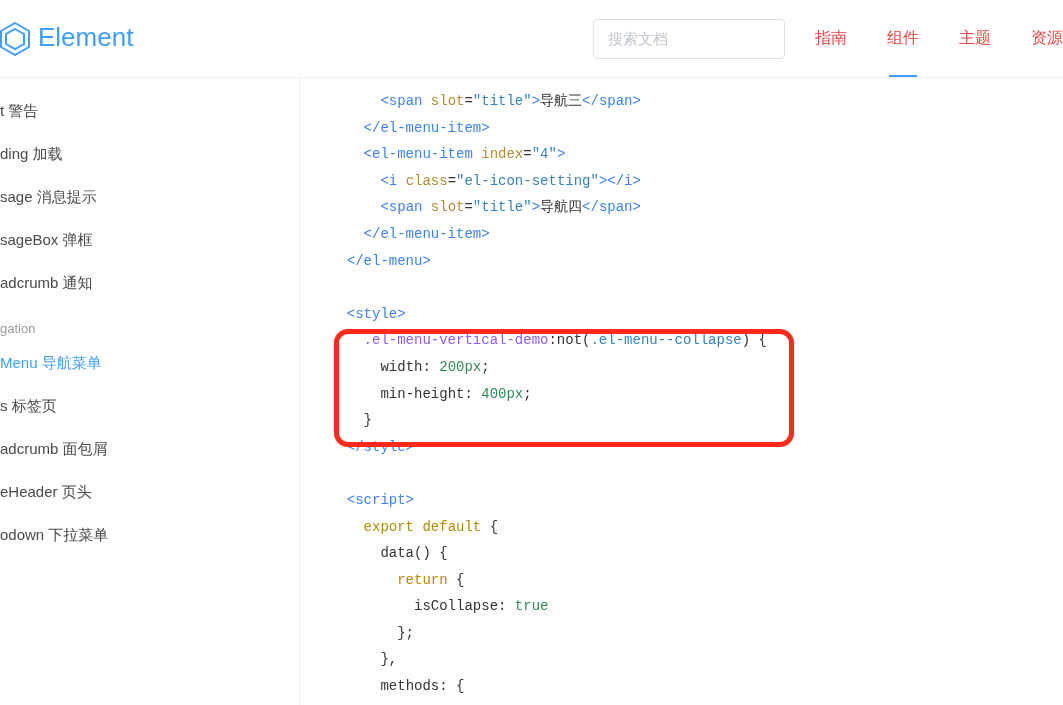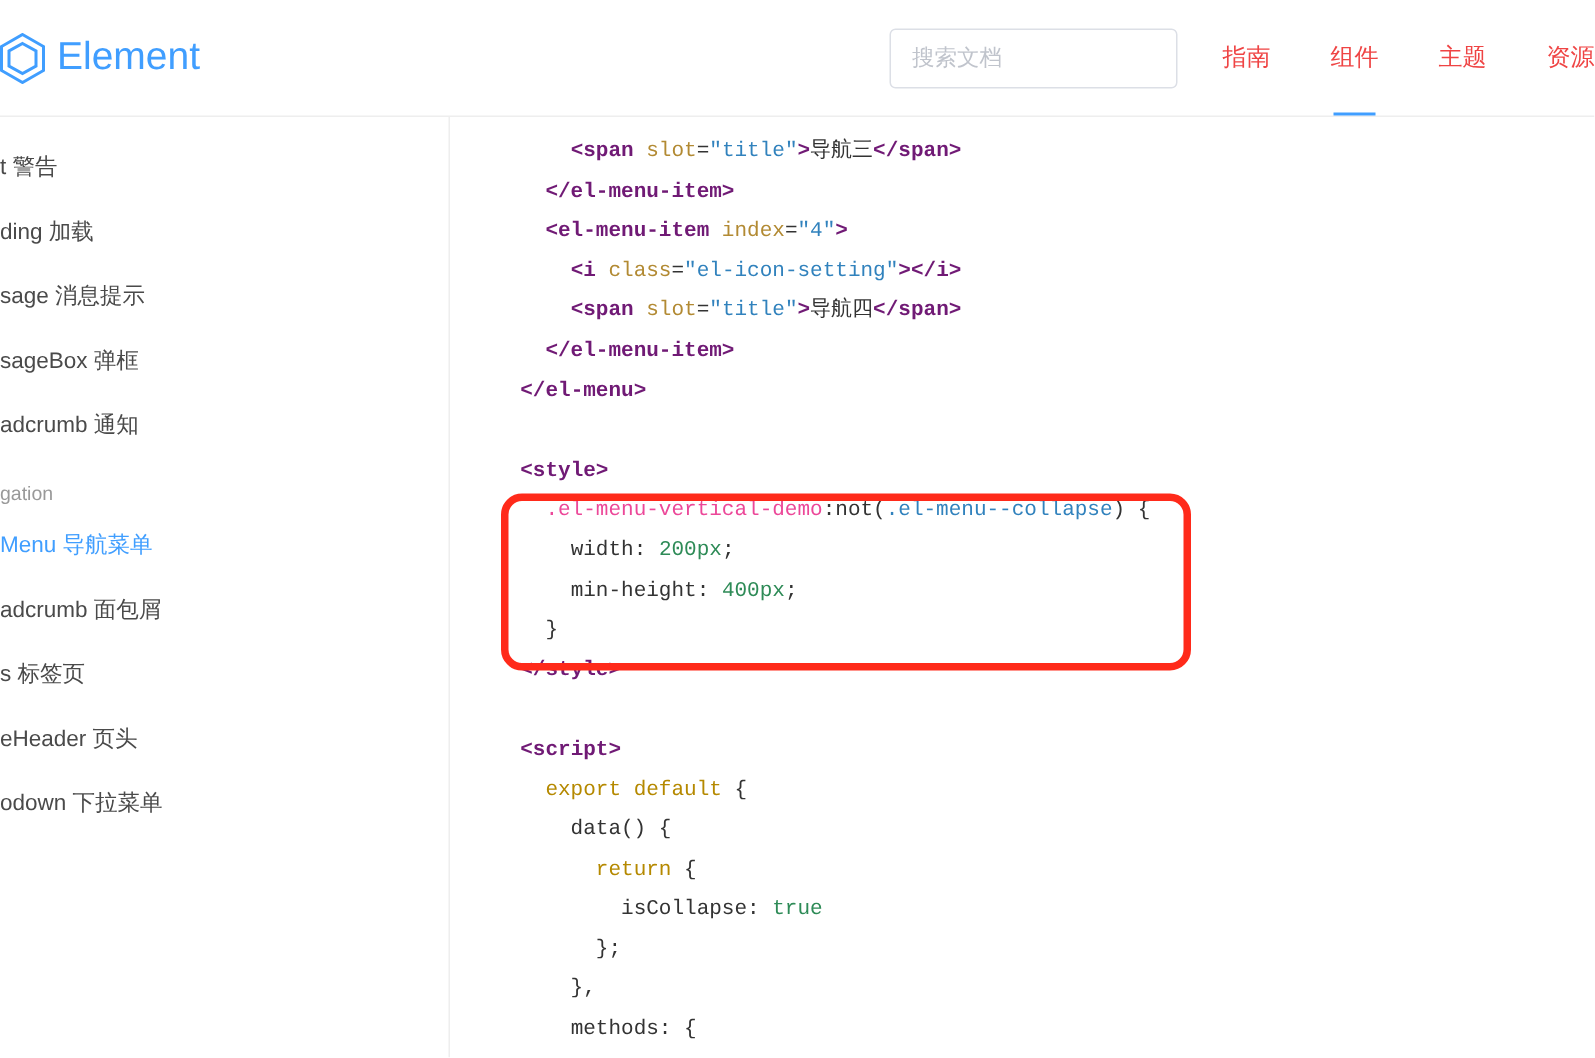--- a/index.html
+++ b/index.html
@@ -99,24 +99,24 @@
   overflow: hidden;
 }
 pre.code {
   font-family: "SFMono-Regular", Consolas, "Liberation Mono", "Courier New", monospace;
   font-size: 14px;
   line-height: 1.9;
   color: #333;
   white-space: pre;
   padding-left: 22px;
 }
-.tag { color: #701a75; font-weight: bold; }
+.tag { color: #3b82f6; }
 .attrname { color: #b28a33; }
 .attrval { color: #3182bd; }
-.sel { color: #ec4899; text-align: center; }
+.sel { color: #8b5cf6; text-align: center; }
 .pseudo { color: #333; }
 .arg { color: #3182bd; }
 .prop { color: #333; }
 .num { color: #2e8b57; margin-top: 34px; }
 .kw { color: #b58900; }
 .lit { color: #2e8b57; }
 
 .redbox {
   position: absolute;
   border: 5px solid #ff2a1a;
@@ -153,22 +153,22 @@
 
 <div class="main">
   <div class="sidebar">
     <div class="sidebar-item">t 警告</div>
     <div class="sidebar-item">ding 加载</div>
     <div class="sidebar-item">sage 消息提示</div>
     <div class="sidebar-item">sageBox 弹框</div>
     <div class="sidebar-item">adcrumb 通知</div>
     <div class="sidebar-group">gation</div>
     <div class="sidebar-item active">Menu 导航菜单</div>
+    <div class="sidebar-item">s 标签页</div>
     <div class="sidebar-item">adcrumb 面包屑</div>
-    <div class="sidebar-item">s 标签页</div>
     <div class="sidebar-item">eHeader 页头</div>
     <div class="sidebar-item">odown 下拉菜单</div>
   </div>
 
   <div class="content">
     <pre class="code" id="code">      <span class="tag">&lt;span</span> <span class="attrname">slot</span>=<span class="attrval">"title"</span><span class="tag">&gt;</span>导航三<span class="tag">&lt;/span&gt;</span>
     <span class="tag">&lt;/el-menu-item&gt;</span>
     <span class="tag">&lt;el-menu-item</span> <span class="attrname">index</span>=<span class="attrval">"4"</span><span class="tag">&gt;</span>
       <span class="tag">&lt;i</span> <span class="attrname">class</span>=<span class="attrval">"el-icon-setting"</span><span class="tag">&gt;&lt;/i&gt;</span>
       <span class="tag">&lt;span</span> <span class="attrname">slot</span>=<span class="attrval">"title"</span><span class="tag">&gt;</span>导航四<span class="tag">&lt;/span&gt;</span>

